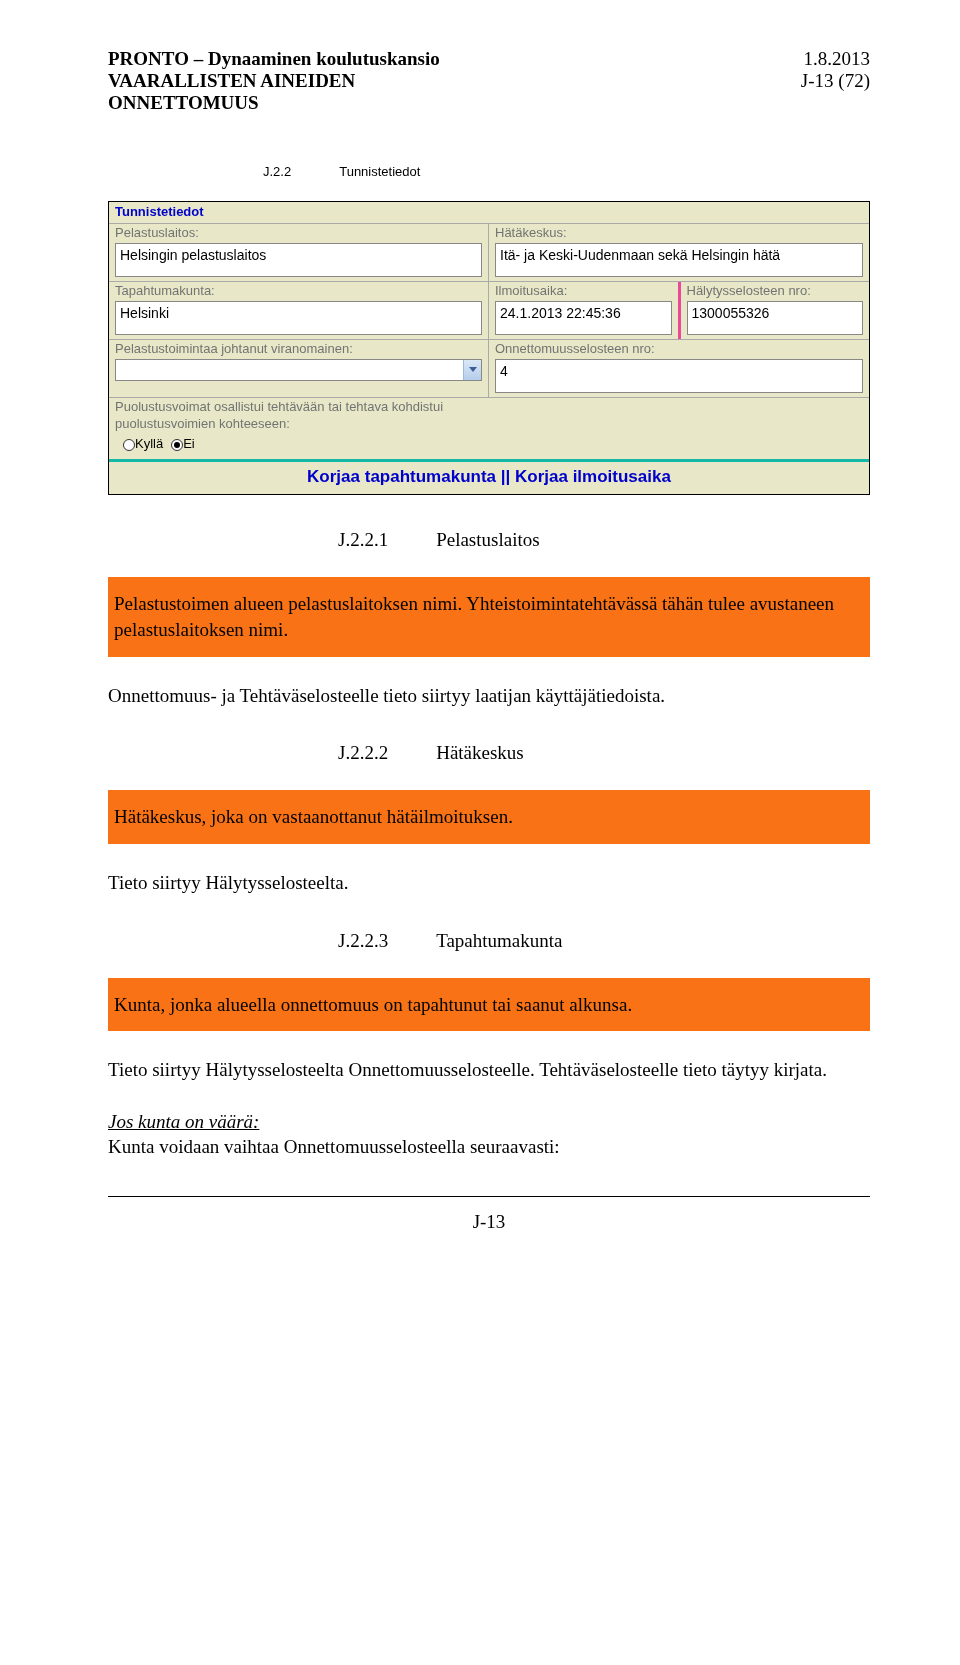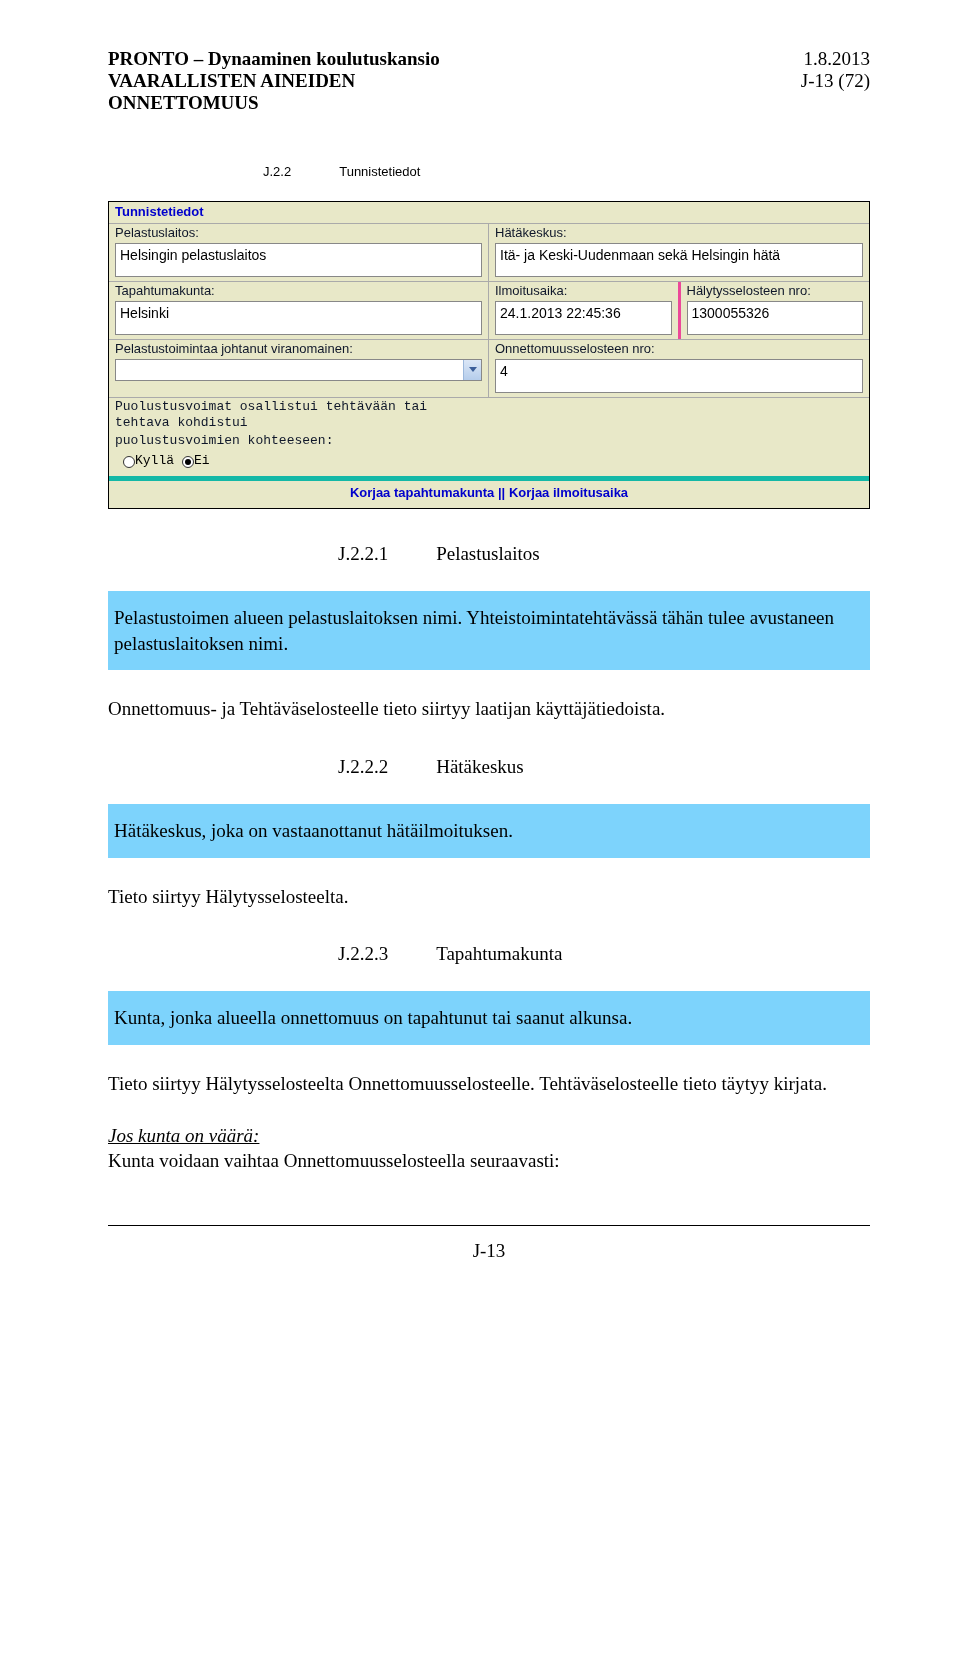--- a/index.html
+++ b/index.html
@@ -57,21 +57,21 @@
   .form-row {
     display: flex;
     border-top: 1px solid #aaa;
   }
   .form-cell {
     padding: 1px 6px 0 6px;
     min-height: 14px;
   }
   .half { width: 50%; border-right: 1px solid #aaa; }
   .half:last-child { border-right: none; }
-  .label-text { font-size: 13px; color: #0f172a; }
+  .label-text { font-size: 13px; color: #737373; }
   .input-box {
     background: #fff;
     border: 1px solid #888;
     padding: 2px 4px;
     font-size: 14px;
     font-family: Arial, Helvetica, sans-serif;
     margin: 1px 6px 4px 6px;
     height: 34px;
   }
   .select-box {
@@ -114,39 +114,39 @@
     width: 6px;
     height: 6px;
     background: #000;
     border-radius: 50%;
   }
   .links-row {
     text-align: center;
     font-weight: bold;
     color: #0000cc;
     padding: 4px 0 6px 0;
-    font-size: 13px;
+    font-size: 17px;
   }
   .links-row span { cursor: pointer; }
   .note-block {
-    background: #7dd3fc;
+    background: #f97316;
     padding: 14px 10px 14px 6px;
     margin: 0;
     font-size: 19px;
     line-height: 1.35;
   }
   .body-para {
     margin: 26px 0;
     font-size: 19px;
     line-height: 1.35;
   }
   .body-para.italic-lead em { font-style: italic; }
   .footer-line {
     border-top: 1.5px solid #000;
-    margin-top: 51px;
+    margin-top: 36px;
     padding-top: 14px;
     text-align: center;
     font-size: 19px;
   }
   .sideflex { display: flex; }
   .sideflex > div:first-child { flex: 1; }
 </style>
 </head>
 <body>
 
@@ -210,21 +210,21 @@
               </svg>
           </div>
         </div>
       </div>
       <div class="half">
         <div class="form-cell label-text">Onnettomuusselosteen nro:</div>
         <div class="input-box">4</div>
       </div>
     </div>
 
-    <div class="form-row" style="border-bottom:5px solid #14b8a6;font-family:Liberation Mono, monospace;">
+    <div class="form-row" style="border-bottom:3px solid #14b8a6;">
       <div class="half" style="border-right:none;">
         <div class="form-cell label-text">Puolustusvoimat osallistui tehtävään tai tehtava kohdistui</div>
         <div class="form-cell label-text">puolustusvoimien kohteeseen:</div>
         <div class="radio-row">
           <span class="radio"></span>
           <span>Kyllä</span>
           <span class="radio checked" style="margin-left:8px;"></span>
           <span>Ei</span>
         </div>
       </div>

